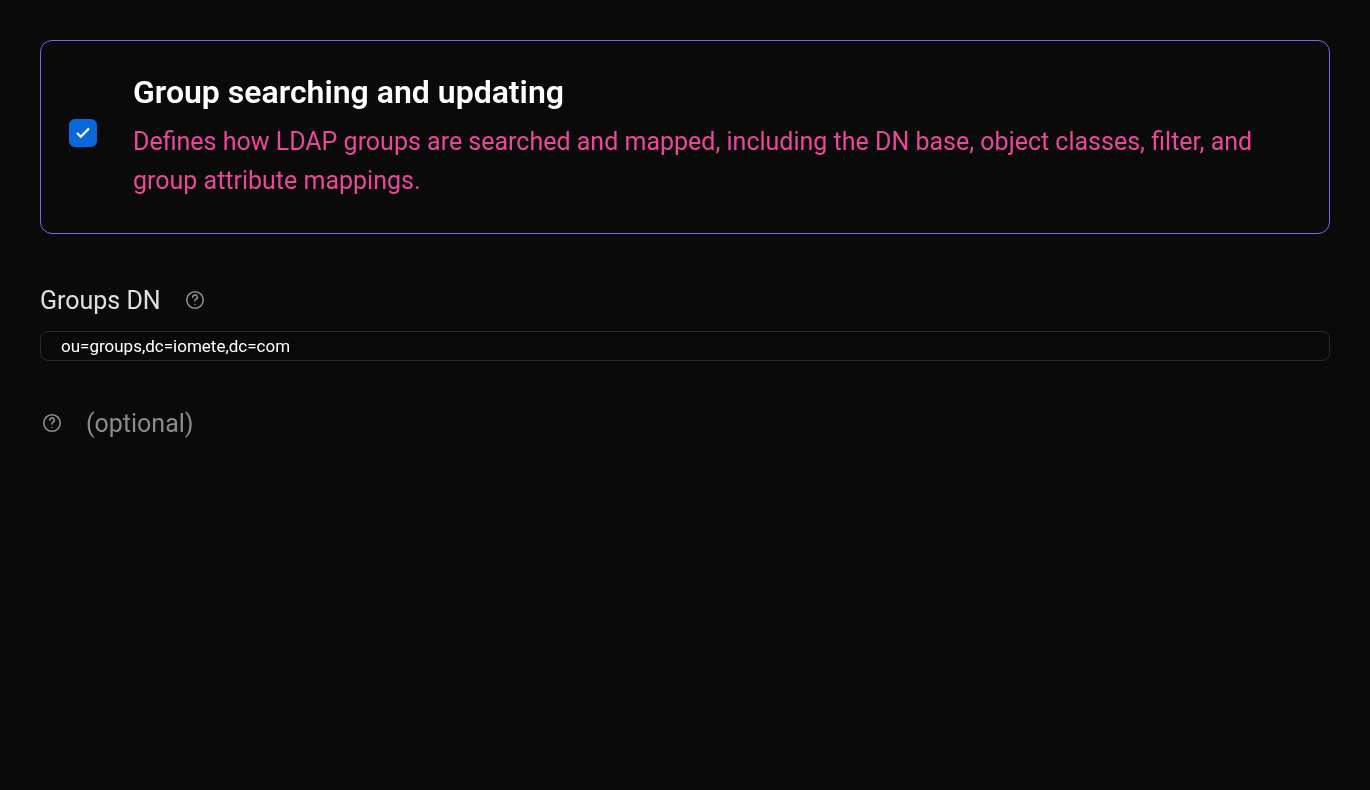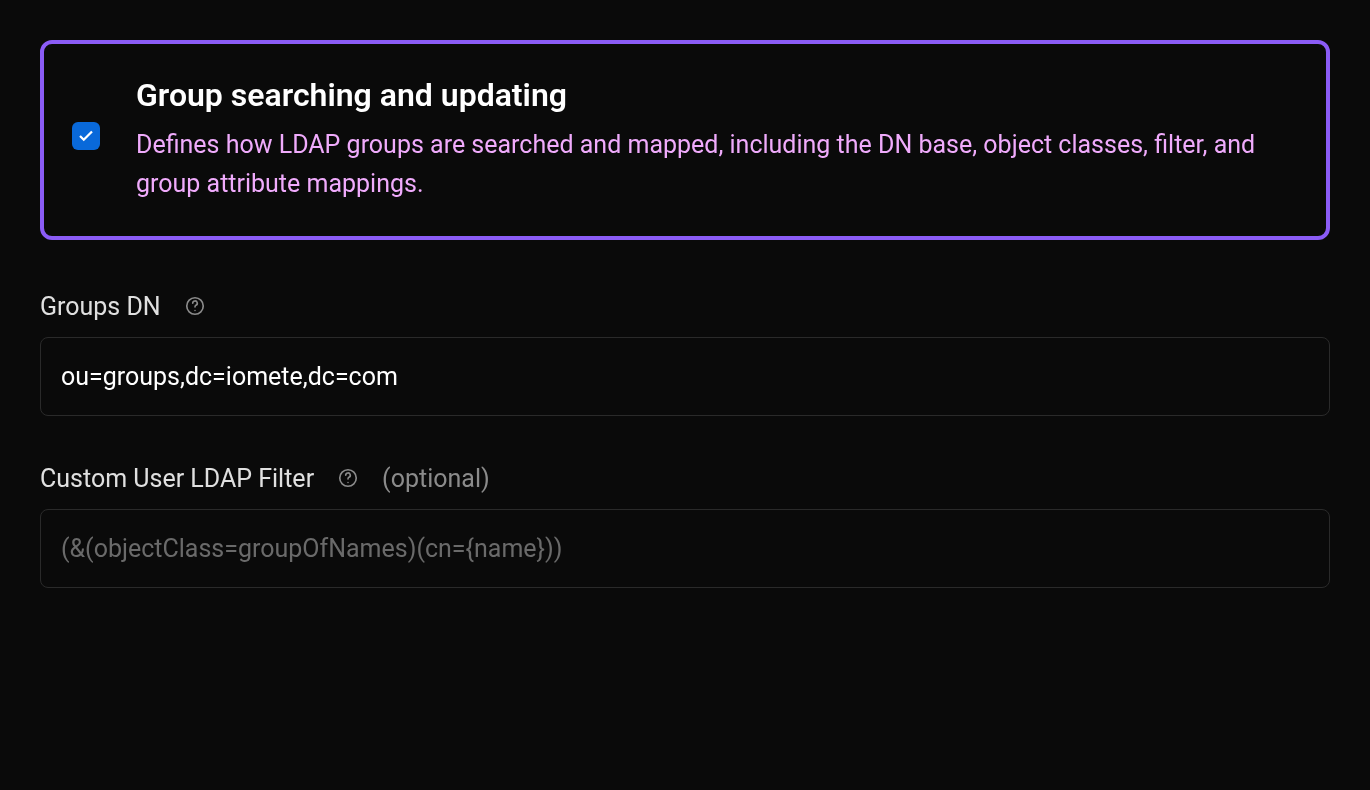--- a/index.html
+++ b/index.html
@@ -9,21 +9,21 @@
     }
     body {
       background-color: #0a0a0a;
       font-family: -apple-system, BlinkMacSystemFont, "Segoe UI", Roboto, Helvetica, Arial, sans-serif;
       color: #ffffff;
       width: 1370px;
       height: 790px;
       padding: 40px;
     }
     .section-card {
-      border: 4px solid #8b5cf6;
+      border: 1px solid #8b5cf6;
       border-radius: 12px;
       padding: 32px 28px 32px 28px;
       display: flex;
       align-items: flex-start;
       gap: 36px;
       margin-bottom: 52px;
     }
     .checkbox-wrapper {
       display: flex;
       align-items: center;
@@ -52,21 +52,21 @@
     }
     .section-title {
       font-size: 32px;
       font-weight: 600;
       color: #ffffff;
       margin-bottom: 12px;
       line-height: 1.2;
     }
     .section-description {
       font-size: 25px;
-      color: #f0abfc;
+      color: #ec4899;
       line-height: 1.55;
     }
     .form-field {
       margin-bottom: 48px;
     }
     .field-label-row {
       display: flex;
       align-items: center;
       gap: 22px;
       margin-bottom: 16px;
@@ -91,22 +91,22 @@
     .optional-label {
       font-size: 25px;
       color: #8b8b8b;
       font-weight: 400;
     }
     .text-input {
       width: 100%;
       background-color: transparent;
       border: 1px solid #2a2a2a;
       border-radius: 8px;
-      padding: 24px 20px;
-      font-size: 25px;
+      padding: 4px 20px;
+      font-size: 17px;
       color: #ffffff;
       font-family: inherit;
       outline: none;
     }
     .text-input::placeholder {
       color: #6a6a6a;
     }
   </style>
 </head>
 <body>
@@ -137,24 +137,22 @@
     </span>
   </div>
   <input type="text" class="text-input" value="ou=groups,dc=iomete,dc=com" style="">
 </div>
 
 <div class="form-field">
 </div>
 
 <div class="form-field">
   <div class="field-label-row">
-    <span class="field-label">Custom User LDAP Filter</span>
     <span class="help-icon">
       <svg viewBox="0 0 24 24" fill="none" stroke="#8b8b8b" stroke-width="1.8">
         <circle cx="12" cy="12" r="9"></circle>
         <path d="M9.5 9a2.5 2.5 0 1 1 3.5 2.3c-.8.4-1 1-1 1.7" stroke-linecap="round"></path>
         <circle cx="12" cy="17" r="0.8" fill="#8b8b8b" stroke="none"></circle>
       </svg>
     </span>
     <span class="optional-label">(optional)</span>
   </div>
-  <input type="text" class="text-input" placeholder="(&amp;(objectClass=groupOfNames)(cn={name}))" style="">
 </div>
 
 </body></html>

